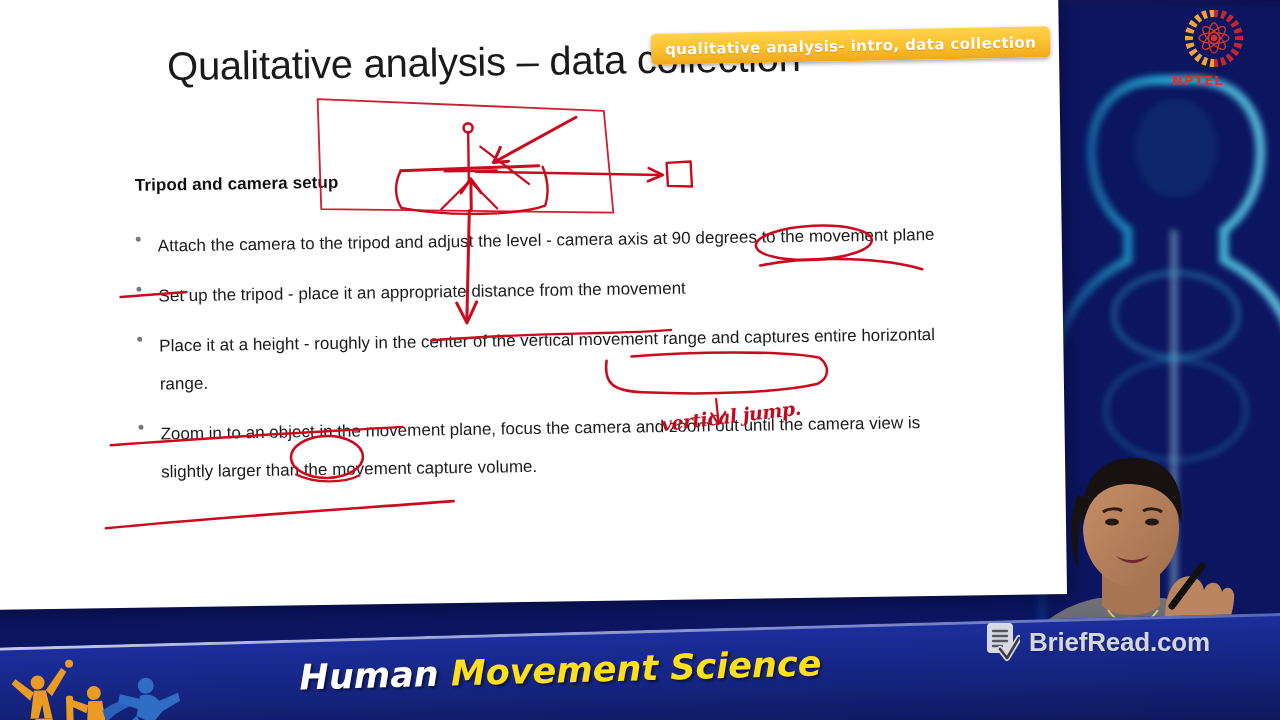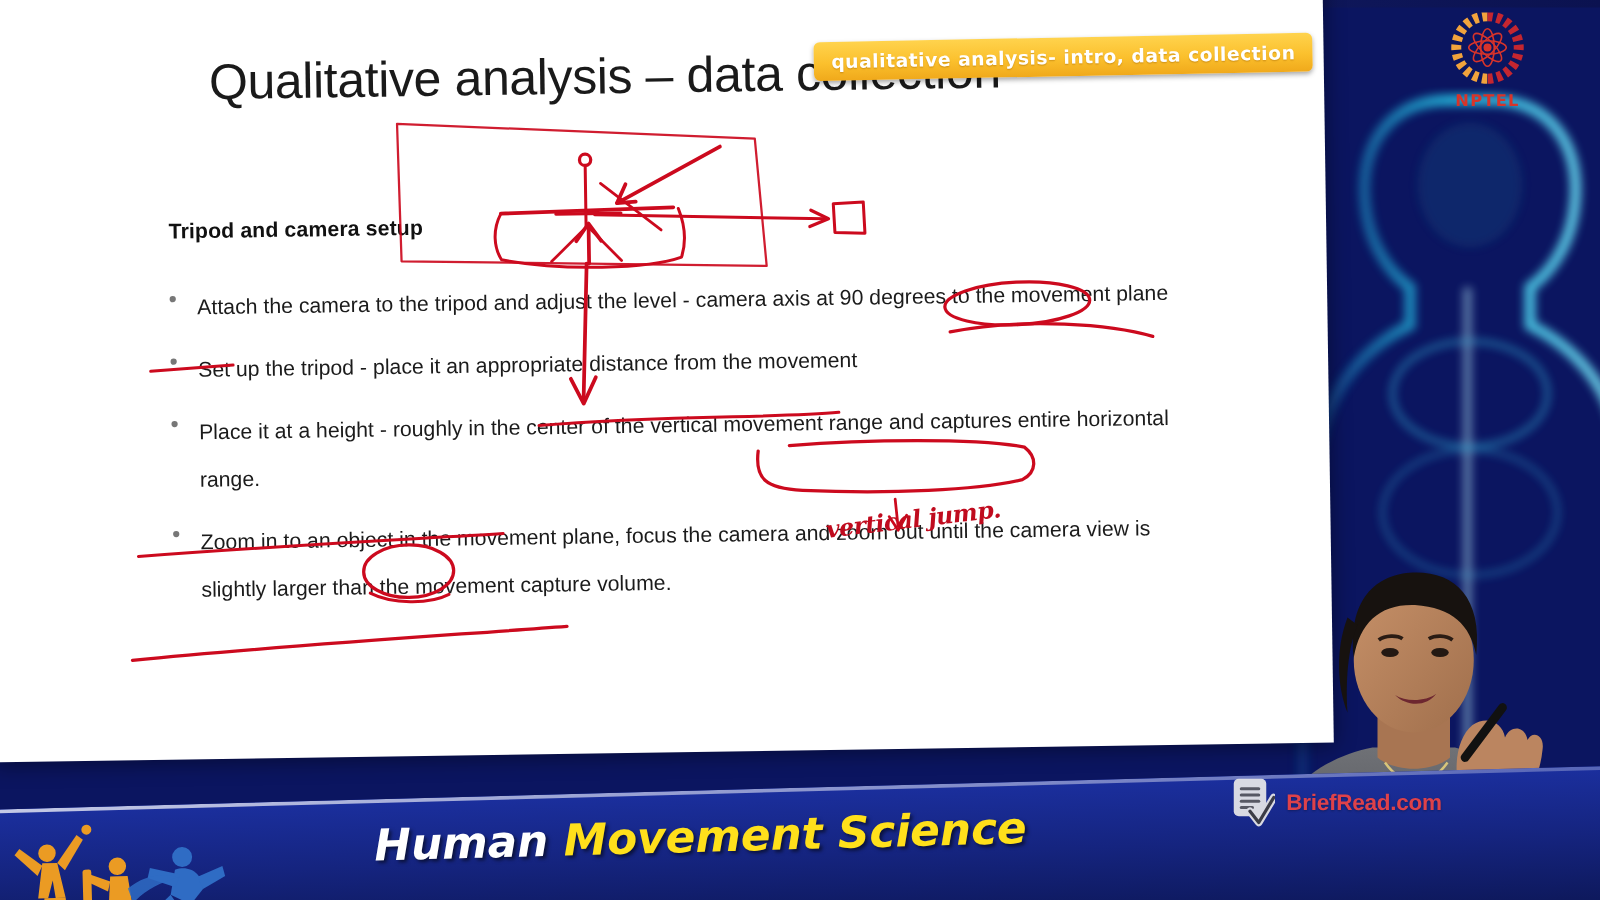--- a/index.html
+++ b/index.html
@@ -91,22 +91,21 @@
   }
   #topic-banner span {
     color:#ffffff; font-weight:bold; font-size:15px;
     font-family:"DejaVu Sans", sans-serif;
     letter-spacing:0.4px; white-space:nowrap;
     text-shadow:0 1px 1px rgba(150,90,0,0.35);
   }
 
   
   #nptel {
-    position:absolute; left:1148px; top:10px; width:84px; height:78px;
-    text-align:center;
+    position:absolute; left:1172px; top:10px; width:84px; height:78px;
   }
   #nptel .label {
     color:#d8342a; font-weight:bold; font-size:13px;
     letter-spacing:1px; margin-top:1px;
     font-family:"DejaVu Sans", sans-serif;
   }
 
   
   #bottom-band {
     position:absolute; left:-20px; bottom:-30px; width:1340px; height:120px;
@@ -133,21 +132,21 @@
   
   #presenter { position:absolute; left:986px; top:430px; width:300px; height:290px; overflow:hidden; }
 
   
   #watermark {
     position:absolute; left:986px; top:622px;
     display:flex; align-items:center; gap:9px;
     opacity:0.92;
   }
   #watermark .wm-text {
-    font-size:18px; font-weight:bold; color:#ef4444;
+    font-size:26px; font-weight:bold; color:#e5e5e5;
     font-family:"Liberation Sans", sans-serif;
     letter-spacing:-0.2px;
     text-shadow:0 1px 2px rgba(0,0,0,0.35);
   }
 
   
   #laptop {
     position:absolute; left:930px; bottom:0; width:350px; height:32px;
     background:linear-gradient(180deg,#2b2b30 0%, #131317 100%);
     border-top:2px solid #47474f;

